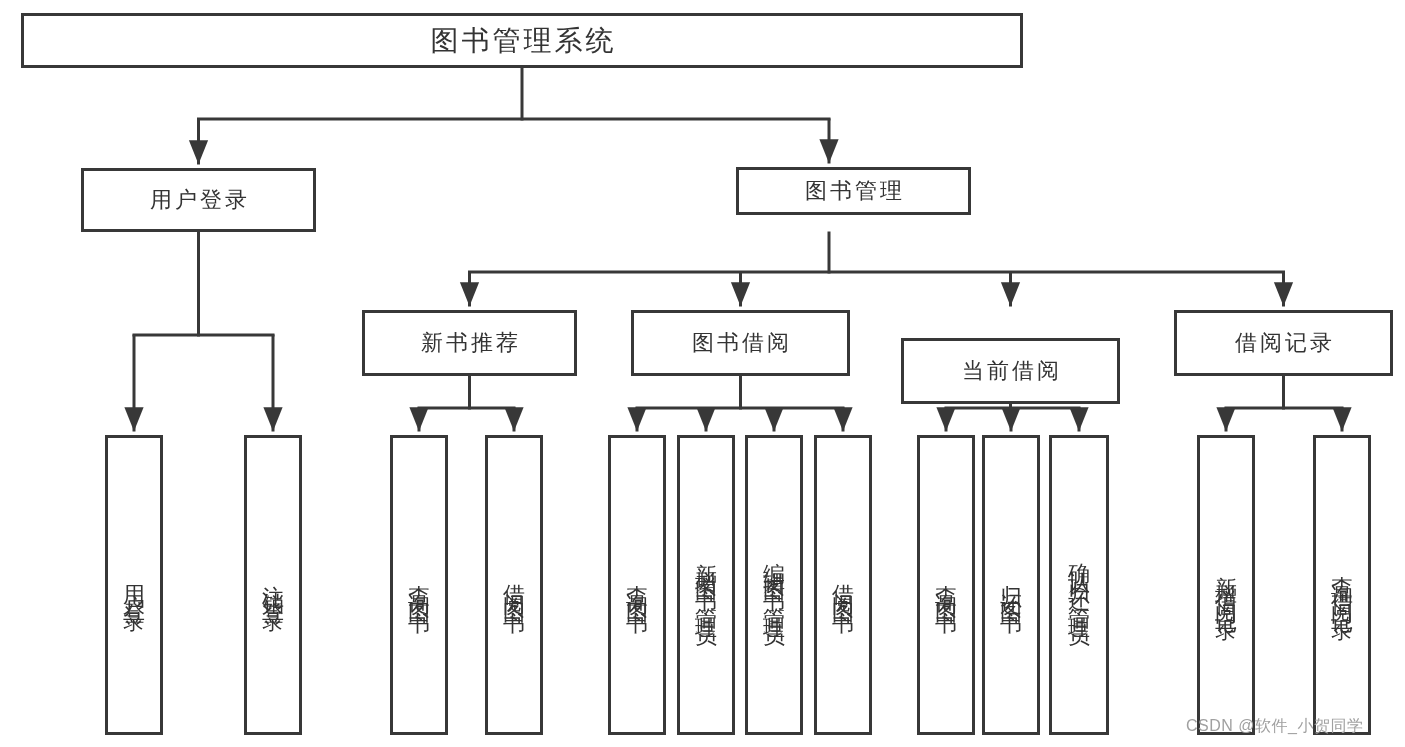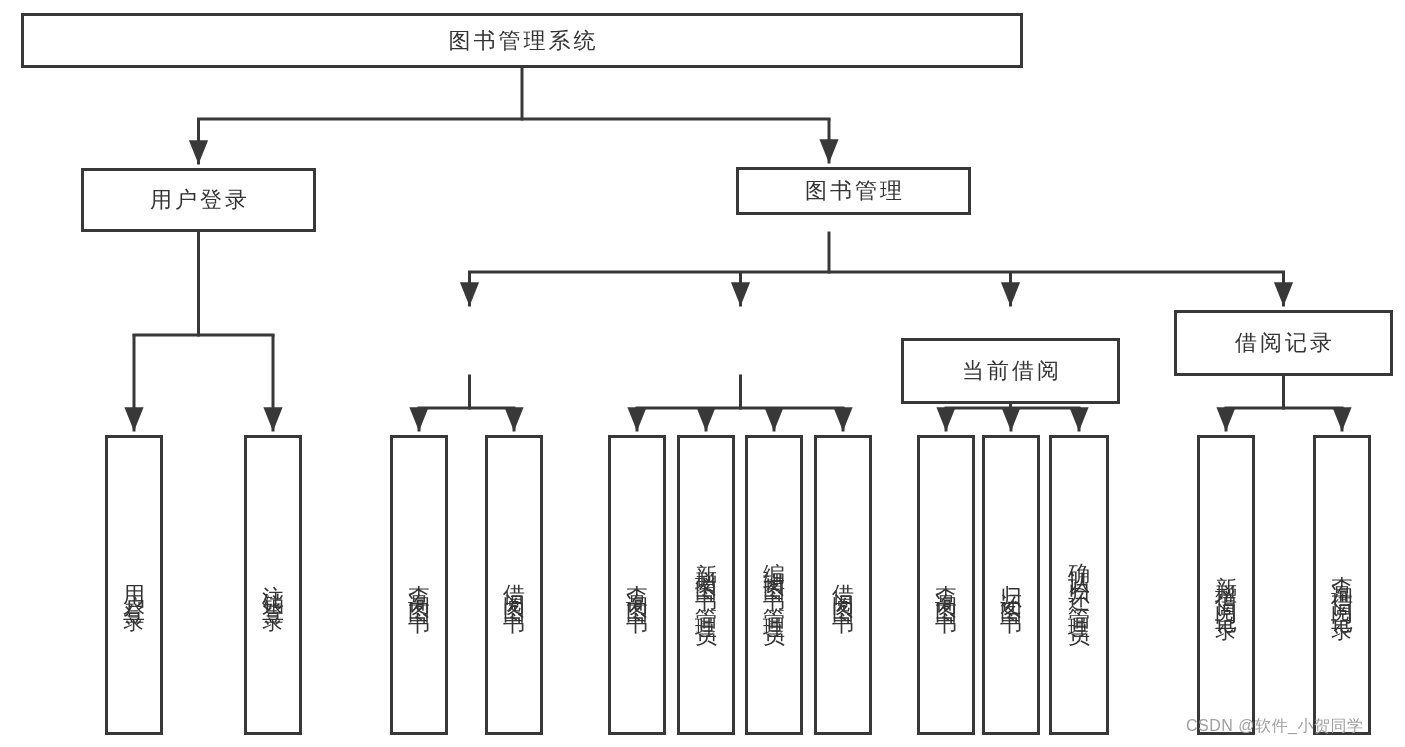--- a/index.html
+++ b/index.html
@@ -7,21 +7,21 @@
     position:relative; width:1405px; height:747px; background:#ffffff;
     font-family:"Liberation Sans", sans-serif; overflow:hidden;
   }
   #connectors { position:absolute; left:0; top:0; }
   .box, .vbox {
     position:absolute; box-sizing:border-box; background:#ffffff;
     border:3px solid #383838; color:#333333;
     display:flex; align-items:center; justify-content:center;
   }
   .box { font-size:22px; letter-spacing:3px; text-indent:3px; white-space:nowrap; }
-  .box.title { font-size:22px; }
+  .box.title { font-size:28px; }
   .vbox span {
     writing-mode:vertical-rl; text-orientation:mixed;
     font-size:22px; letter-spacing:9px; line-height:1;
   }
   #watermark {
     position:absolute; left:1186px; top:716px; z-index:10;
     font-size:16px; letter-spacing:0.5px; color:#a0a0a0; white-space:nowrap;
   }
 </style>
 </head>
@@ -77,20 +77,22 @@
       <path marker-end="url(#arw)" d="M1226 409 V430"></path>
       <path marker-end="url(#arw)" d="M1342 409 V430"></path>
     </g>
   </svg>
 
   <div class="box title" style="left:21px; top:13px; width:1002px; height:55px;">图书管理系统</div>
 
   <div class="box" style="left:81px; top:168px; width:235px; height:64px;">用户登录</div>
   <div class="box" style="left:736px; top:167px; width:235px; height:48px;">图书管理</div>
 
+  <div class="box" style="left:362px; top:310px; width:215px; height:66px;">新书推荐</div>
+  <div class="box" style="left:631px; top:310px; width:219px; height:66px;">图书借阅</div>
   <div class="box" style="left:901px; top:310px; width:219px; height:66px;margin-top:28px;">当前借阅</div>
   <div class="box" style="left:1174px; top:310px; width:219px; height:66px;">借阅记录</div>
 
   <div class="vbox" style="left:105px; top:435px; width:58px; height:300px;">
     <span>用户登录</span>
     </div>
   <div class="vbox" style="left:244px; top:435px; width:58px; height:300px;">
     <span>注销登录</span>
     </div>
 

